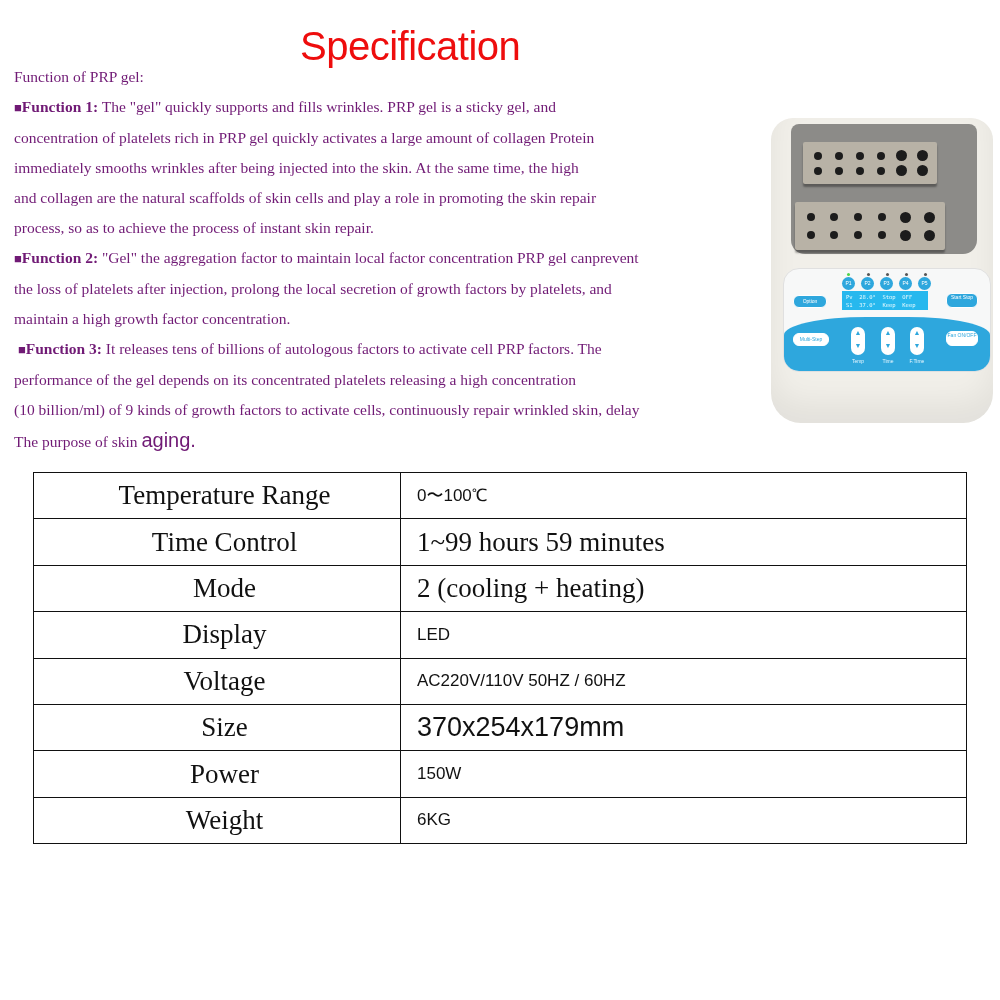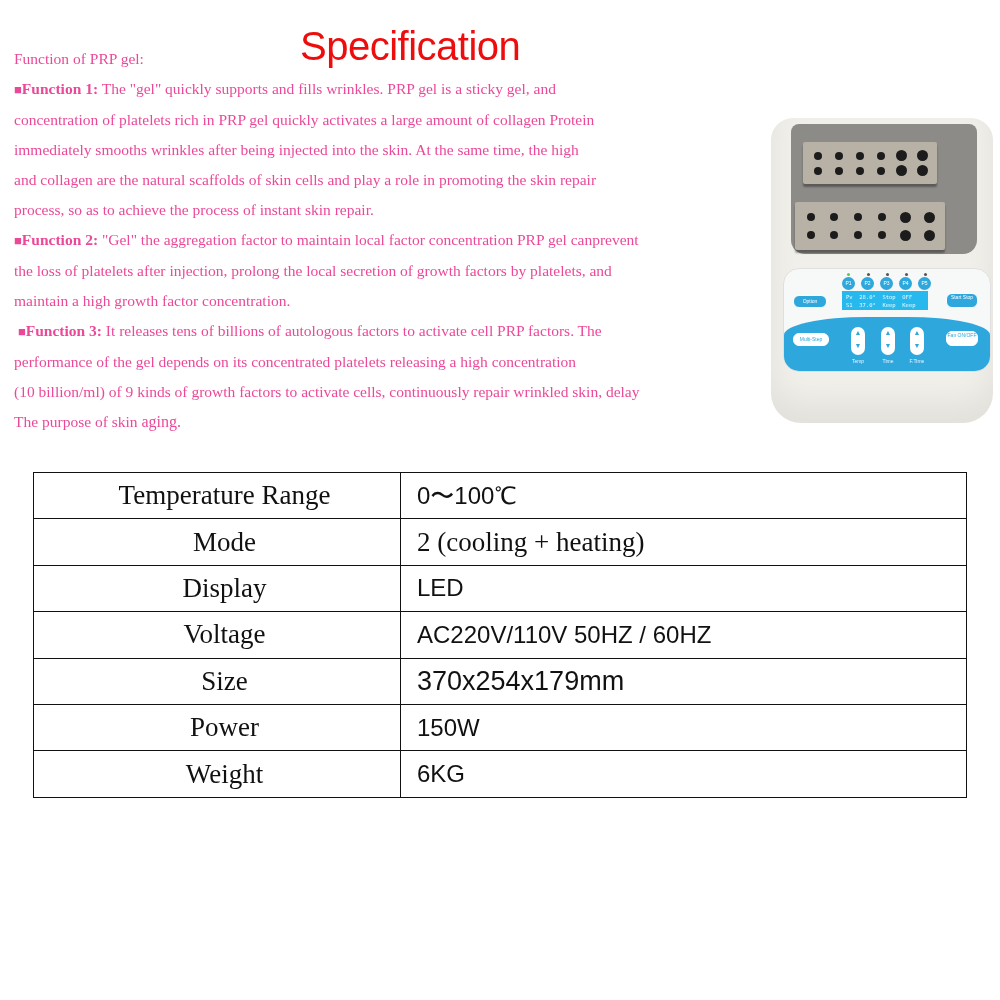--- a/index.html
+++ b/index.html
@@ -1,25 +1,25 @@
 <!DOCTYPE html>
 <html><head>
   <meta charset="utf-8">
   <style>
     html, body { margin: 0; padding: 0; background: #ffffff; }
     body { width: 1000px; height: 1000px; position: relative; overflow: hidden; font-family: "Liberation Serif", serif; color: #111; }
 
     .title { position: absolute; left: 300px; top: 14px; width: 305px; text-align: left;
       font-family: "Liberation Sans", sans-serif; font-size: 40px; color: #ee0d0d; letter-spacing: -0.5px; line-height: 64px; }
 
-    .intro { position: absolute; left: 14px; top: 44px; width: 740px; font-size: 15.5px; line-height: 30px; color: #ec4899; }
+    .intro { position: absolute; left: 14px; top: 62px; width: 740px; font-size: 15.5px; line-height: 30px; color: #701a75; }
     .intro p { margin: 0; white-space: nowrap; }
     .intro b { font-weight: bold; font-family: Liberation Serif, serif; }
     .intro .sq { font-size: 13px; }
-    .intro .sans { font-family: Liberation Serif, serif; font-size: 16px; }
+    .intro .sans { font-family: Liberation Sans, sans-serif; font-size: 20px; }
 
     
     .device { position: absolute; left: 765px; top: 118px; width: 232px; height: 310px; }
     .dev-body { position: absolute; left: 6px; top: 0; width: 222px; height: 305px; background: #f1efe9; border-radius: 22px 22px 30px 30px; box-shadow: inset 0 -20px 30px rgba(0,0,0,0.06); }
     .dev-well { position: absolute; left: 20px; top: 6px; width: 186px; height: 130px; background: #8c8b88; border-radius: 8px 8px 14px 14px; }
     .dev-block { position: absolute; background: #b8b2a6; border-radius: 2px; box-shadow: 0 3px 2px rgba(0,0,0,0.35); display: grid; grid-template-columns: repeat(6, 1fr); align-items: center; justify-items: center; padding: 6px 4px; box-sizing: border-box; }
     .dev-block.b1 { left: 12px; top: 18px; width: 134px; height: 42px; }
     .dev-block.b2 { left: 4px; top: 78px; width: 150px; height: 48px; }
     .hole { width: 8px; height: 8px; border-radius: 50%; background: #1c1c1c; }
     .hole.big { width: 11px; height: 11px; }
@@ -32,21 +32,21 @@
     .arrow-btn { position: absolute; top: 58px; width: 14px; height: 28px; background: #ffffff; border-radius: 7px; color: #2ea7dd; font-size: 7px; text-align: center; line-height: 13px; }
     .arrow-lbl { position: absolute; top: 89px; width: 30px; text-align: center; color: #e8f7ff; font-family: "Liberation Sans", sans-serif; font-size: 5px; }
     .led { position: absolute; top: 4px; width: 3px; height: 3px; border-radius: 50%; background: #555; }
     .led.on { background: #4ed44a; }
 
     
     .spec { position: absolute; left: 33px; top: 472px; width: 934px; border-collapse: collapse; table-layout: fixed; }
     .spec td { border: 1.5px solid #111; height: 46.4px; padding: 0 0 0 15px; font-size: 27px; vertical-align: middle; box-sizing: border-box; white-space: nowrap; }
     .spec td.k { width: 367px; text-align: center; }
     .spec td.v { padding-left: 16px; }
-    .spec td.v.sans { font-family: "Liberation Sans", sans-serif; font-size: 24px; }
+    .spec td.v.sans { font-family: "Liberation Sans", sans-serif; font-size: 17px; }
   </style>
 </head>
 <body>
 
 <div class="title">Specification</div>
 
 <div class="intro">
   <p>Function of PRP gel:</p>
 
   <p><span class="sq">■</span><b>Function 1:</b><span> The "gel" quickly supports and fills wrinkles. PRP gel is a sticky gel, and</span></p>
@@ -132,20 +132,24 @@
   </div>
 </div>
 
 <table class="spec">
   <tbody>
     <tr>
       <td class="k">Temperature Range</td>
       <td class="v sans">0〜100℃</td>
     </tr>
     <tr>
+      <td class="k">Time Control</td>
+      <td class="v">1~99 hours 59 minutes</td>
+    </tr>
+    <tr>
       <td class="k">Mode</td>
       <td class="v">2 (cooling + heating)</td>
     </tr>
     <tr>
       <td class="k">Display</td>
       <td class="v sans">LED</td>
     </tr>
     <tr>
       <td class="k">Voltage</td>
       <td class="v sans">AC220V/110V 50HZ / 60HZ</td>

